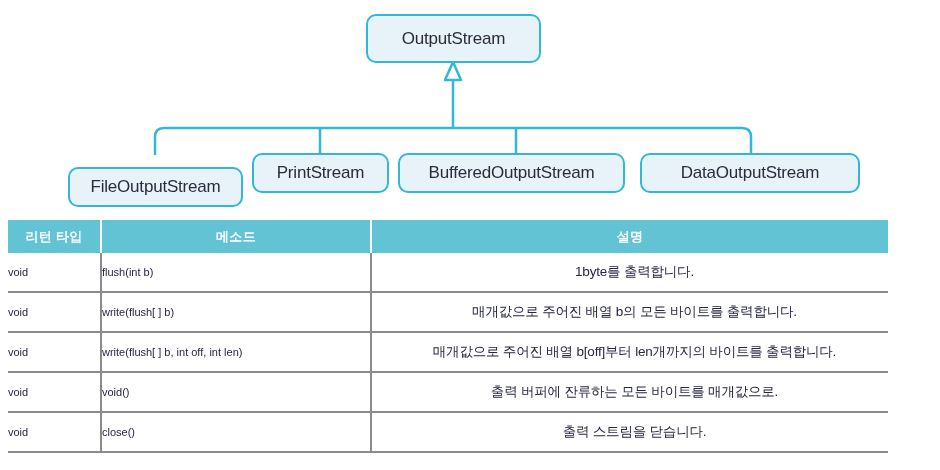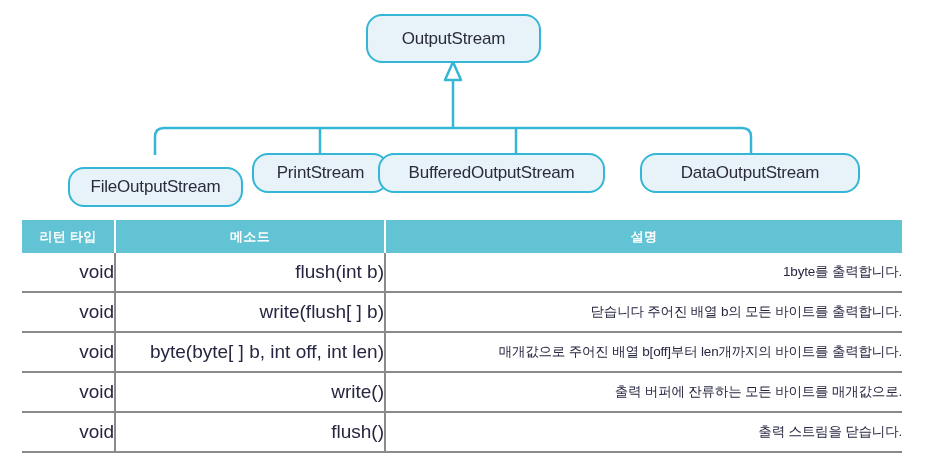--- a/index.html
+++ b/index.html
@@ -26,34 +26,34 @@
   #diagram svg {
     position: absolute;
     left: 0;
     top: 0;
   }
   .uml-box {
     position: absolute;
     box-sizing: border-box;
     background: #e7f3f8;
     border: 2px solid #34b6d6;
-    border-radius: 16px;
+    border-radius: 10px;
     display: flex;
     align-items: center;
     justify-content: center;
     color: #2b2b3c;
     font-size: 17px;
     letter-spacing: -0.2px;
     white-space: nowrap;
   }
 
   
   #method-table {
     position: absolute;
-    left: 22px;
+    left: 8px;
     top: 220px;
     width: 880px;
     border-collapse: collapse;
     table-layout: fixed;
   }
   #method-table th {
     background: #62c3d4;
     color: #ffffff;
     font-size: 13px;
     font-weight: bold;
@@ -62,30 +62,30 @@
     text-align: center;
     border-right: 2px solid #ffffff;
     letter-spacing: 0.3px;
   }
   #method-table th:last-child {
     border-right: none;
   }
   #method-table td {
     height: 38px;
     padding: 0 0 0 0;
-    font-size: 19px;
+    font-size: 11px;
     color: #262640;
     border-bottom: 2px solid #8a8a8a;
     border-right: 2px solid #8a8a8a;
-    text-align: right;
+    text-align: left;
     white-space: nowrap;
     overflow: hidden;
   }
   #method-table td.desc {
-    text-align: right;
+    text-align: center;
     padding-left: 9px;
     border-right: none;
     font-size: 13.5px;
     letter-spacing: -0.2px;
   }
   #method-table tr:first-child td {
     border-top: none;
   }
   .col-ret  { width: 93px; }
   .col-mth  { width: 270px; }
@@ -112,21 +112,21 @@
   </div>
 
   <div class="uml-box" style="left:68px; top:153px; width:175px; height:40px;margin-top:14px;">
     <span>FileOutputStream</span>
   </div>
 
   <div class="uml-box" style="left:252px; top:153px; width:137px; height:40px;">
     <span>PrintStream</span>
   </div>
 
-  <div class="uml-box" style="left:378px; top:153px; width:227px; height:40px;">
+  <div class="uml-box" style="left:398px; top:153px; width:227px; height:40px;">
     <span>BufferedOutputStream</span>
   </div>
 
   <div class="uml-box" style="left:640px; top:153px; width:220px; height:40px;">
     <span>DataOutputStream</span>
   </div>
 </div>
 
 <table id="method-table">
   <colgroup>
@@ -143,31 +143,31 @@
   </thead>
   <tbody>
     <tr>
       <td>void</td>
       <td>flush(int b)</td>
       <td class="desc">1byte를 출력합니다.</td>
     </tr>
     <tr>
       <td>void</td>
       <td>write(flush[ ] b)</td>
-      <td class="desc">닫습니다 주어진 배열 b의 모든 바이트를 출력합니다.</td>
+      <td class="desc">매개값으로 주어진 배열 b의 모든 바이트를 출력합니다.</td>
     </tr>
     <tr>
       <td>void</td>
-      <td>byte(byte[ ] b, int off, int len)</td>
+      <td>write(flush[ ] b, int off, int len)</td>
       <td class="desc">매개값으로 주어진 배열 b[off]부터 len개까지의 바이트를 출력합니다.</td>
     </tr>
     <tr>
       <td>void</td>
-      <td>write()</td>
+      <td>void()</td>
       <td class="desc">출력 버퍼에 잔류하는 모든 바이트를 매개값으로.</td>
     </tr>
     <tr>
       <td>void</td>
-      <td>flush()</td>
+      <td>close()</td>
       <td class="desc">출력 스트림을 닫습니다.</td>
     </tr>
   </tbody>
 </table>
 
 </body></html>

